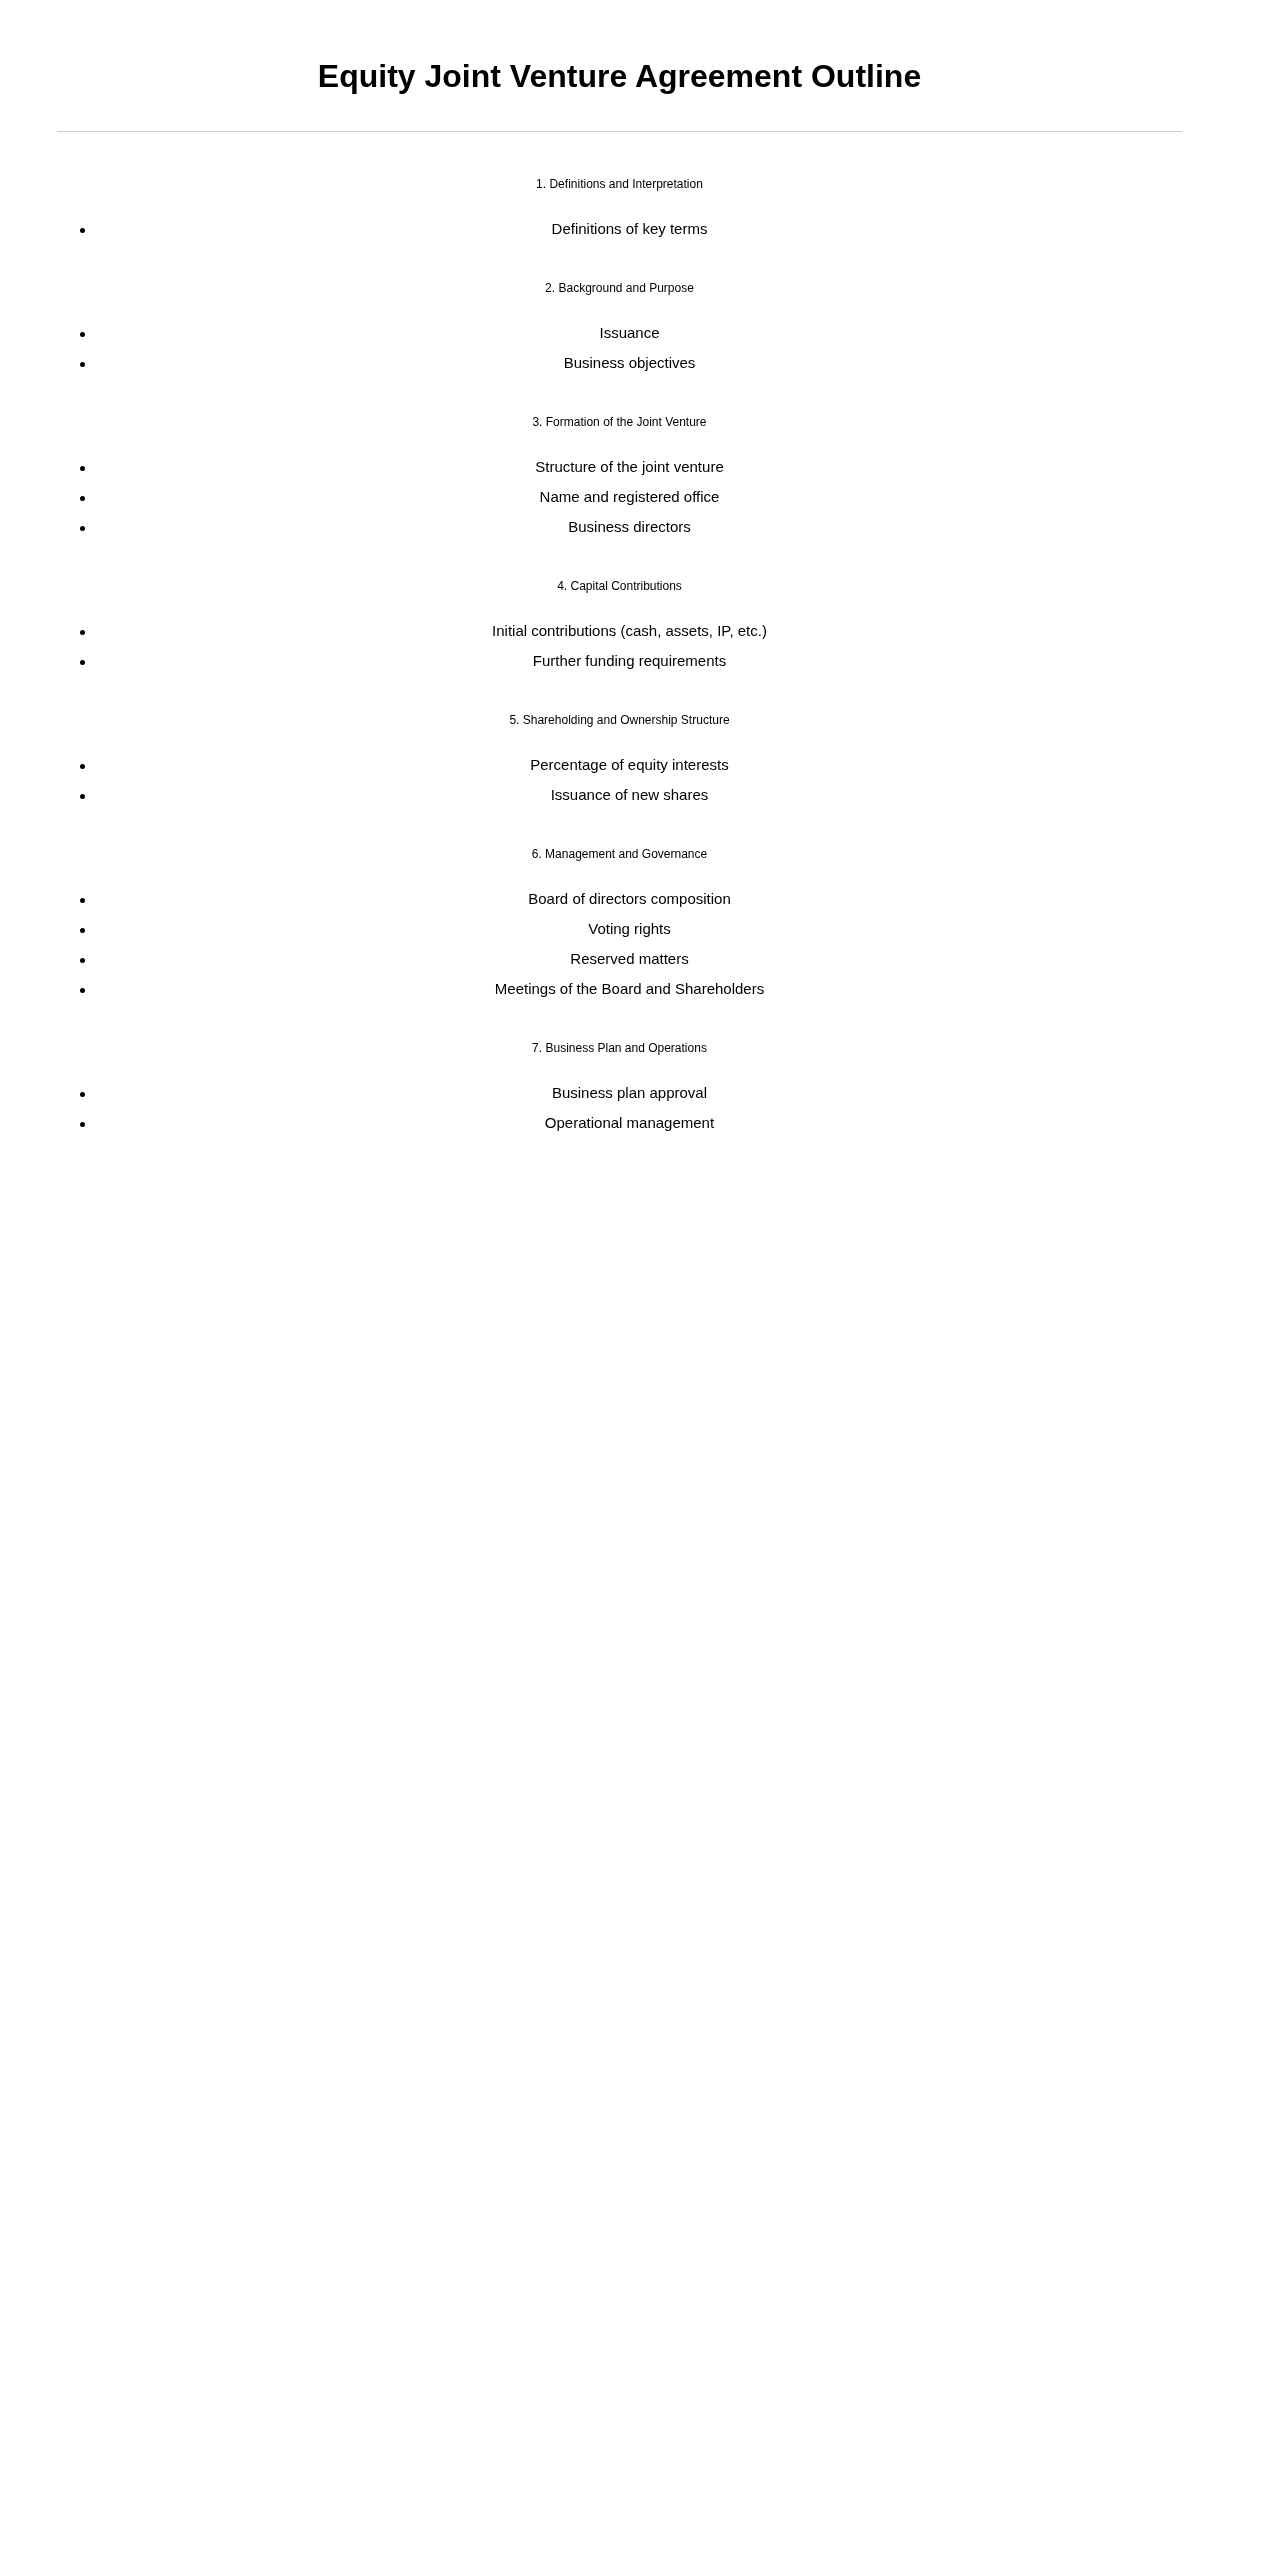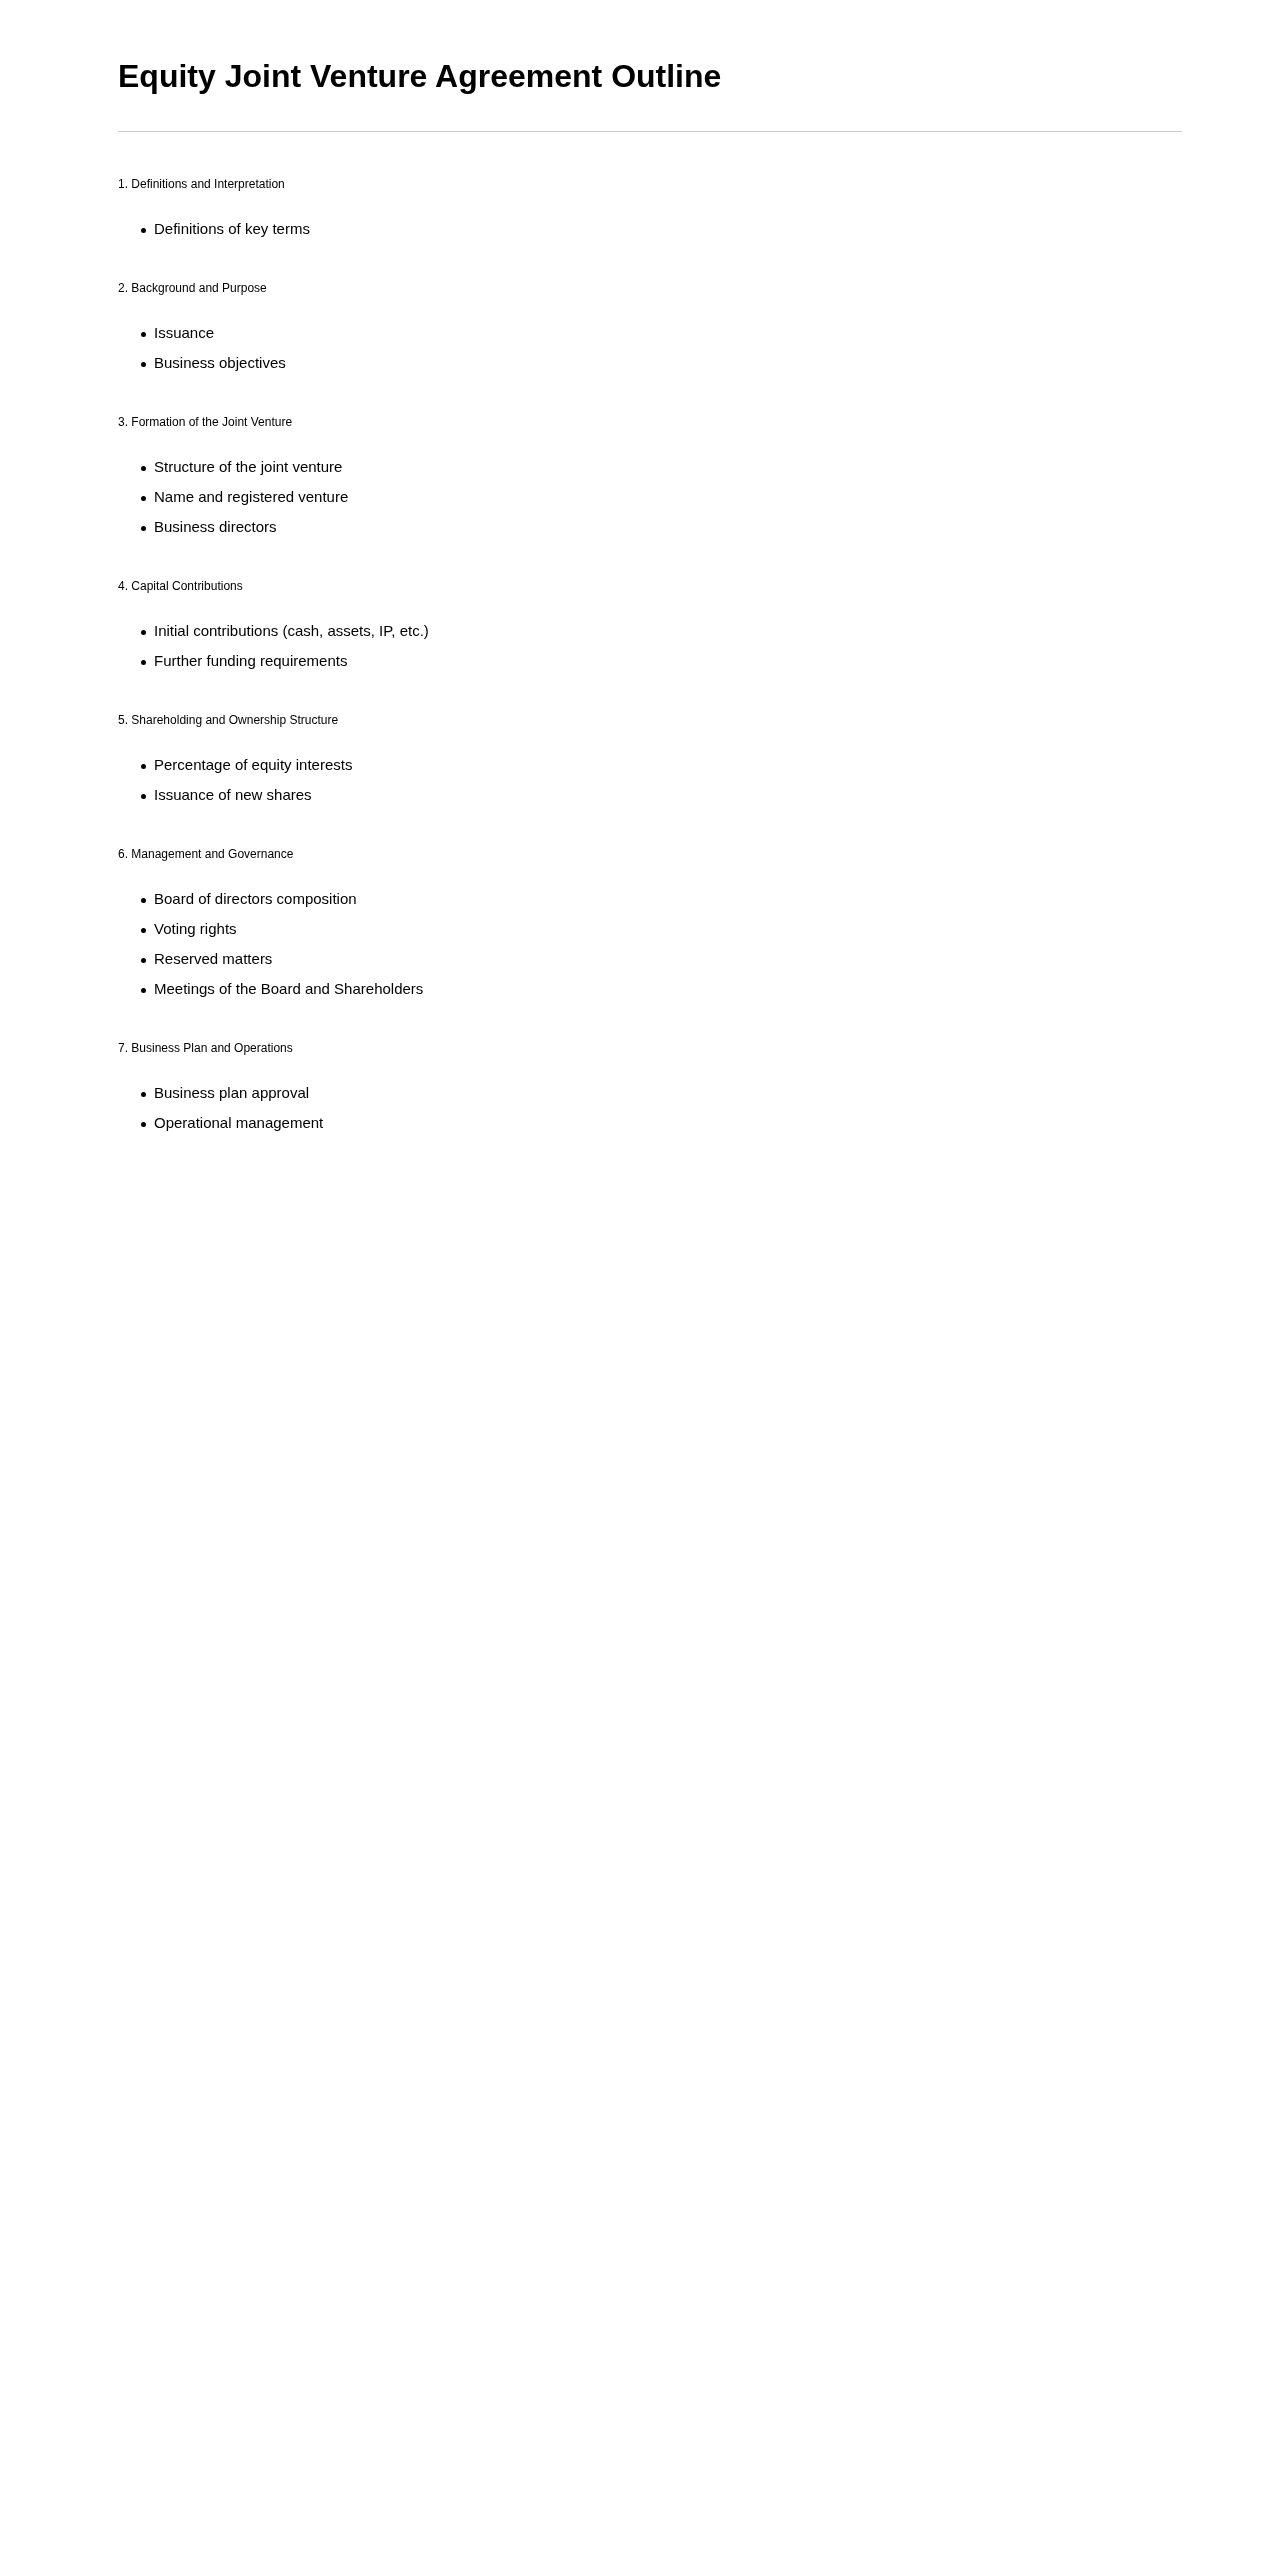--- a/index.html
+++ b/index.html
@@ -14,21 +14,22 @@
       font-family: "Liberation Sans", sans-serif;
       color: #000000;
     }
     .viewport {
       position: relative;
       width: 1263px;
       height: 1298px;
       overflow: hidden;
     }
     .doc {
-      padding: 56px 81px 0 118px;
+      padding: 56px 81px 0 57px;
+      text-align: center;
     }
     h1.doc-title {
       margin: 0;
       font-size: 32px;
       font-weight: bold;
       line-height: 40px;
       letter-spacing: 0;
     }
     hr.divider {
       border: none;
@@ -87,21 +88,21 @@
       <ul>
         <li>Issuance</li>
         <li>Business objectives</li>
       </ul>
     </div>
 
     <div class="section">
       <h2>3. Formation of the Joint Venture</h2>
       <ul>
         <li>Structure of the joint venture</li>
-        <li>Name and registered venture</li>
+        <li>Name and registered office</li>
         <li>Business directors</li>
       </ul>
     </div>
 
     <div class="section">
       <h2>4. Capital Contributions</h2>
       <ul>
         <li>Initial contributions (cash, assets, IP, etc.)</li>
         <li>Further funding requirements</li>
       </ul>

